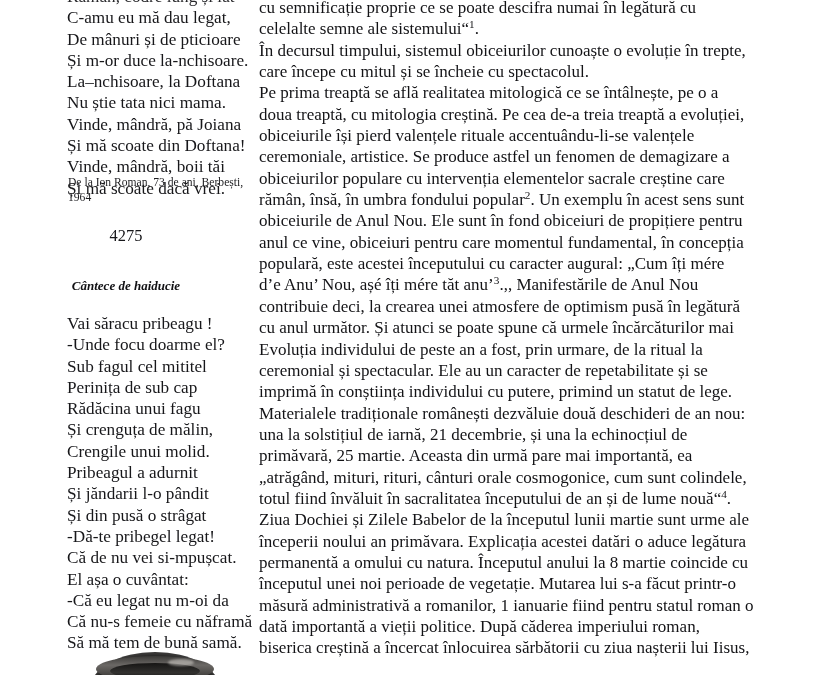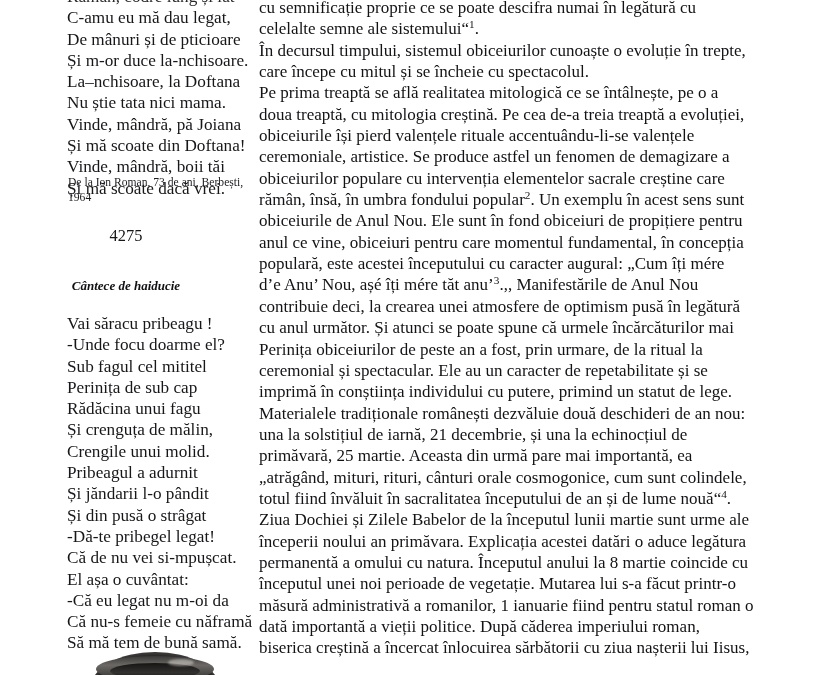--- a/index.html
+++ b/index.html
@@ -233,21 +233,21 @@
         <div class="tline">obiceiurilor populare cu intervenția elementelor sacrale creștine care</div>
         <div class="tline">rămân, însă, în umbra fondului popular<sup>2</sup>. Un exemplu în acest sens sunt</div>
         <div class="tline">obiceiurile de Anul Nou. Ele sunt în fond obiceiuri de propițiere pentru</div>
         <div class="tline">anul ce vine, obiceiuri pentru care momentul fundamental, în concepția</div>
         <div class="tline">populară, este acestei începutului cu caracter augural: „Cum îți mére</div>
         <div class="tline">d’e Anu’ Nou, așé îți mére tăt anu’<sup>3</sup>.,, Manifestările de Anul Nou</div>
         <div class="tline">contribuie deci, la crearea unei atmosfere de optimism pusă în legătură</div>
         <div class="tline">cu anul următor. Și atunci se poate spune că urmele încărcăturilor mai</div>
       </div>
       <div class="para">
-        <div class="tline">Perinița obiceiurilor de peste an a fost, prin urmare, de la ritual la</div>
+        <div class="tline">Evoluția individului de peste an a fost, prin urmare, de la ritual la</div>
         <div class="tline">ceremonial și spectacular. Ele au un caracter de repetabilitate și se</div>
         <div class="tline">imprimă în conștiința individului cu putere, primind un statut de lege.</div>
         <div class="tline">Materialele tradiționale românești dezvăluie două deschideri de an nou:</div>
         <div class="tline">una la solstițiul de iarnă, 21 decembrie, și una la echinocțiul de</div>
         <div class="tline">primăvară, 25 martie. Aceasta din urmă pare mai importantă, ea</div>
         <div class="tline">„atrăgând, mituri, rituri, cânturi orale cosmogonice, cum sunt colindele,</div>
         <div class="tline">totul fiind învăluit în sacralitatea începutului de an și de lume nouă“<sup>4</sup>.</div>
         <div class="tline">Ziua Dochiei și Zilele Babelor de la începutul lunii martie sunt urme ale</div>
         <div class="tline">începerii noului an primăvara. Explicația acestei datări o aduce legătura</div>
         <div class="tline">permanentă a omului cu natura. Începutul anului la 8 martie coincide cu</div>

